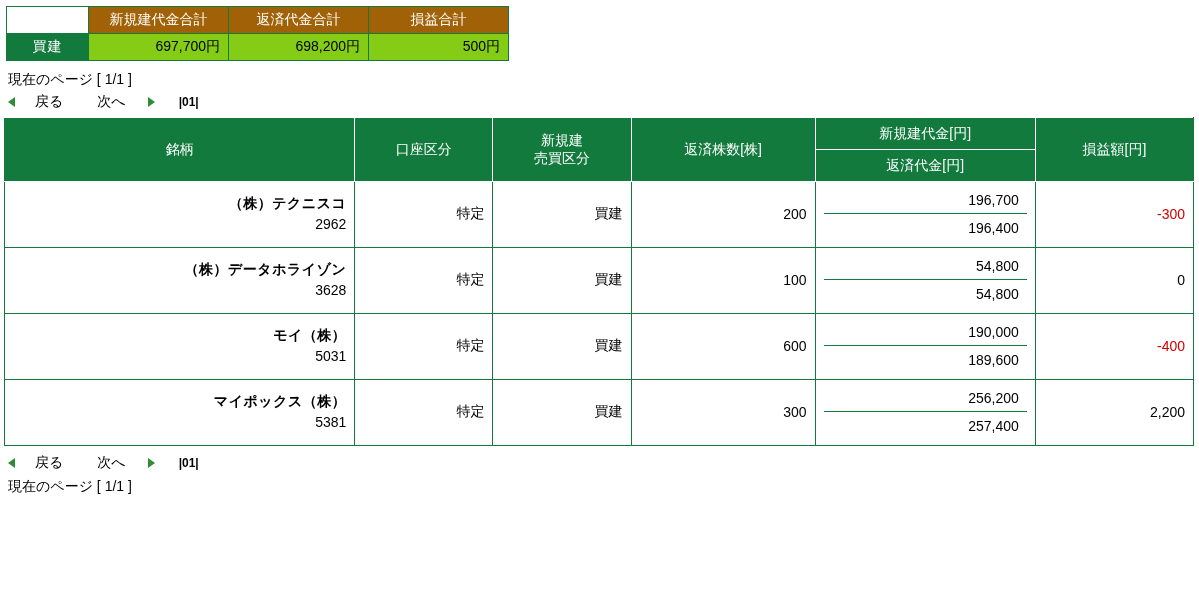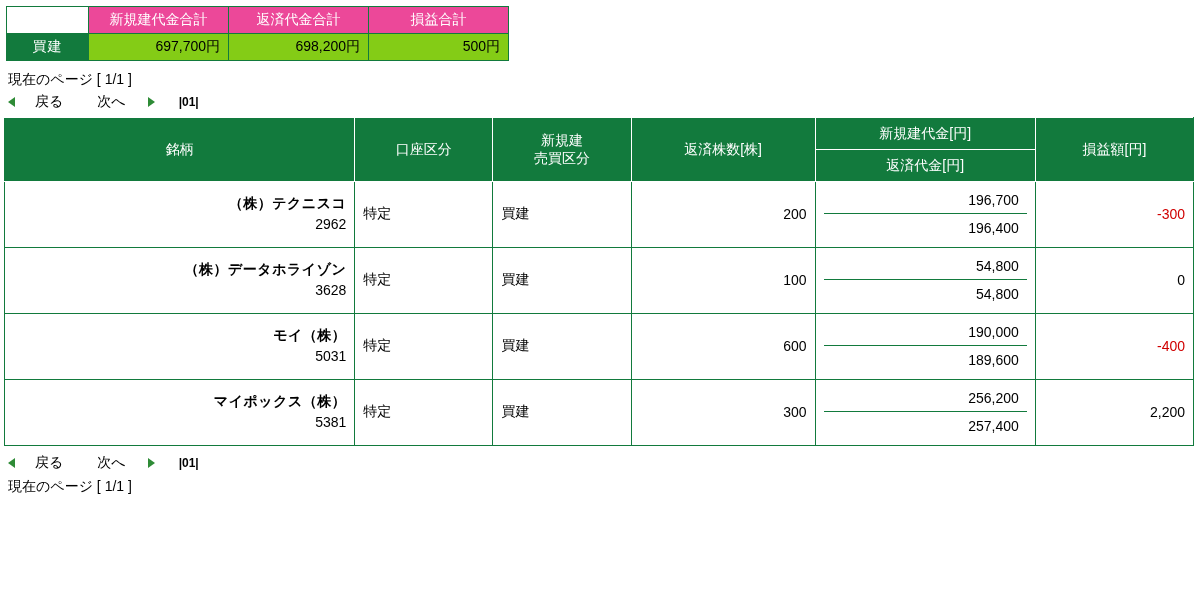--- a/index.html
+++ b/index.html
@@ -26,21 +26,21 @@
     border: 1px solid #127a3d;
     font-size: 14px;
   }
   table.summary th, table.summary td {
     border: 1px solid #127a3d;
     padding: 4px 8px;
     height: 22px;
     box-sizing: border-box;
   }
   table.summary th.col-head {
-    background: #ec4899;
+    background: #a16207;
     color: #ffffff;
     font-weight: normal;
     text-align: center;
     width: 140px;
   }
   table.summary th.corner {
     background: #ffffff;
     border: none;
     width: 82px;
   }
@@ -129,21 +129,21 @@
     line-height: 1.5;
     margin-top: 48px;
   }
   td.name-cell .nm {
     font-weight: bold;
     letter-spacing: 0.5px;
   }
   td.name-cell .code {
     font-weight: normal;
   }
-  td.center { text-align: left; }
+  td.center { text-align: right; }
   td.right { text-align: right; }
   td.pl-neg { color: #d00000; text-align: right; }
   td.pl-zero { color: #000000; text-align: right; }
   td.pl-pos { color: #000000; text-align: right; }
 
   
   td.amount-cell { padding: 0; }
   td.amount-cell .sub {
     text-align: right;
     padding: 4px 8px;

